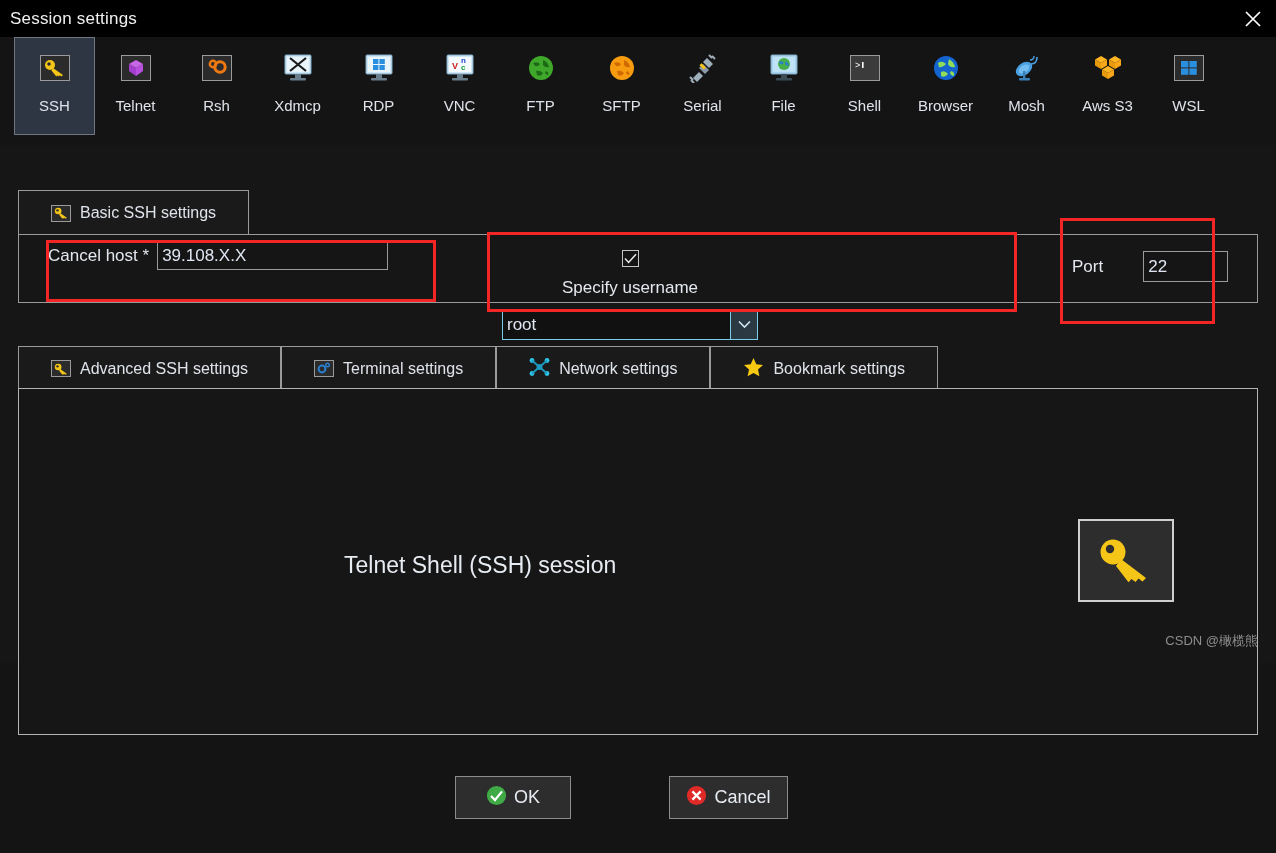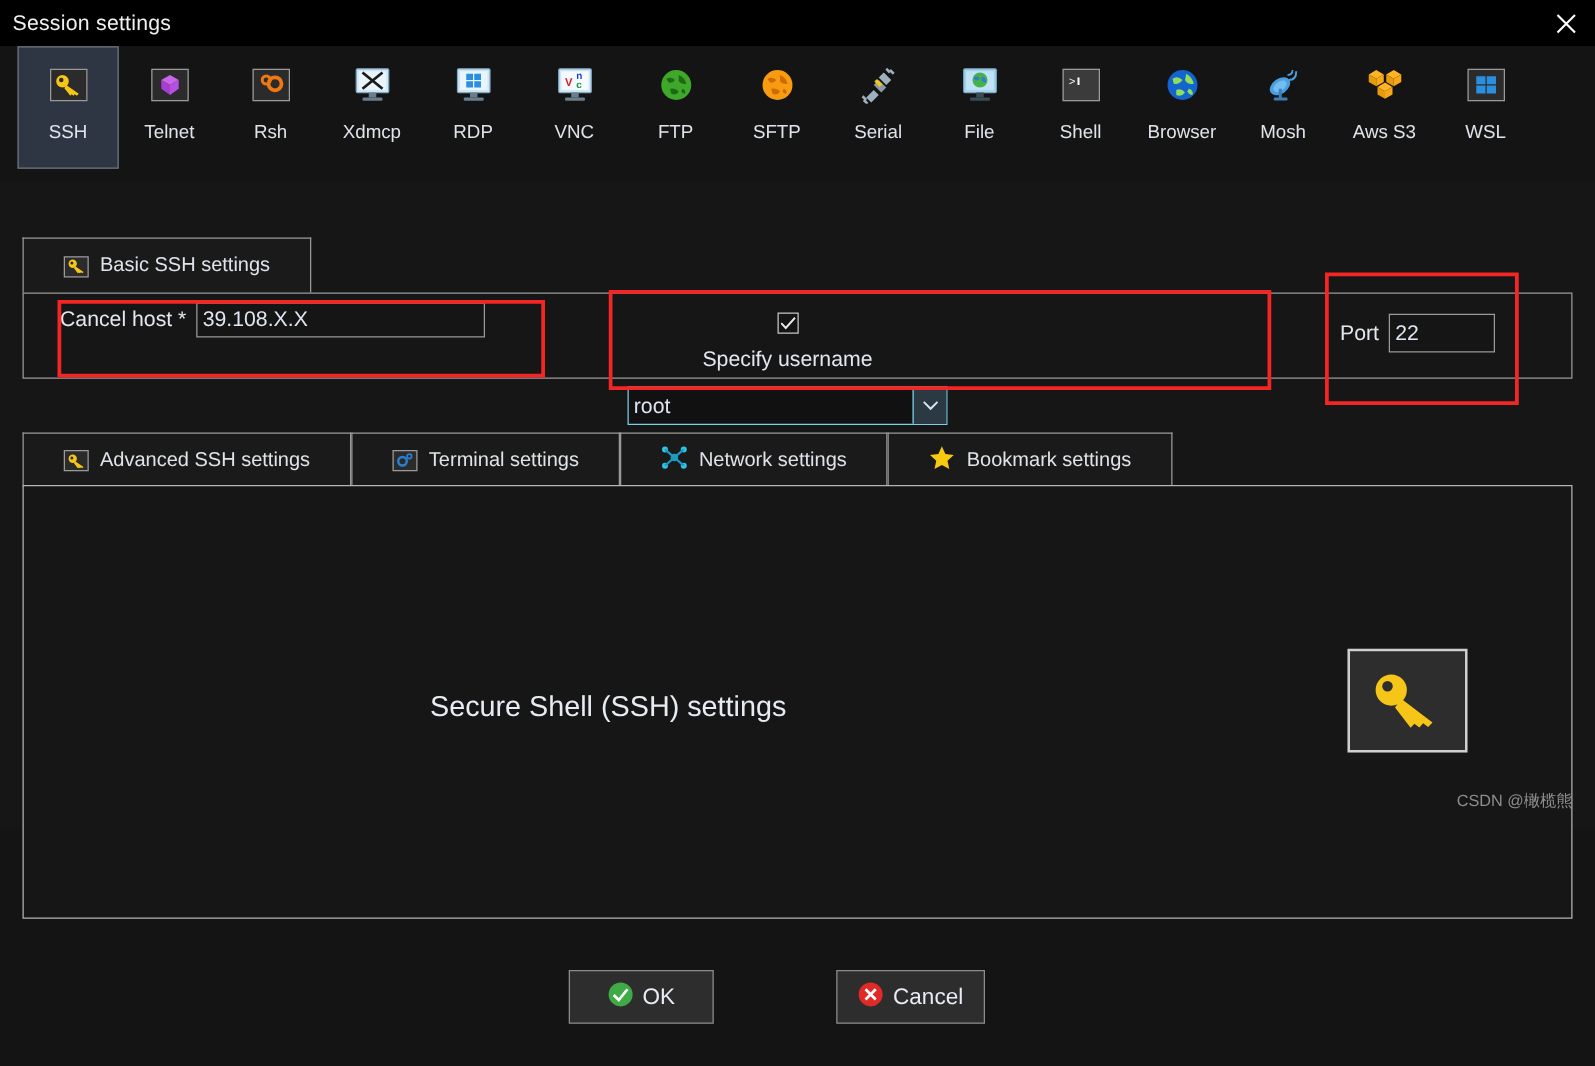--- a/index.html
+++ b/index.html
@@ -165,21 +165,21 @@
   
   #port-block {
     position: absolute; left: 1072px; top: 251px;
     display: flex; align-items: center; gap: 8px;
   }
   #spin-wrap {
     position: relative;
     width: 85px; height: 31px;
     border: 1px solid #9a9a9a;
     background: #151515;
-    display: flex; align-items: center;
+    display: flex; align-items: center; margin-left: 32px;
   }
   #port-input {
     flex: 1; height: 100%;
     border: none; background: transparent; outline: none;
     color: #dfe6f2; font-size: 17px;
     font-family: "Liberation Sans", sans-serif;
     padding-left: 4px;
   }
 
   
@@ -566,21 +566,21 @@
       <span>
         <svg width="21" height="20" viewBox="0 0 21 20">
           <path d="M10.5 1 L13.3 7.2 L20 8 L15 12.6 L16.4 19.2 L10.5 15.9 L4.6 19.2 L6 12.6 L1 8 L7.7 7.2 Z" fill="#f7c911"></path>
         </svg>
       </span>
       <span>Bookmark settings</span>
     </div>
   </div>
 
   <div id="content-panel"></div>
-  <div id="content-caption">Secure Shell (SSH) settings</div>
+  <div id="content-caption">Telnet Shell (SSH) session</div>
   <div id="content-bigicon">
     <svg width="60" height="50" viewBox="0 0 60 50">
       <circle cx="17" cy="16" r="12.5" fill="#f5c518"></circle>
       <circle cx="14" cy="13" r="4.2" fill="#2d2d2d"></circle>
       <path d="M25 23 L50 42 L46.5 45.5 L42.5 42.5 L39.5 46 L35.5 43 L32.5 46.2 L20 30 Z" fill="#f5c518"></path>
     </svg>
   </div>
 
   <div class="dlg-btn" id="ok-btn">
     <span>

